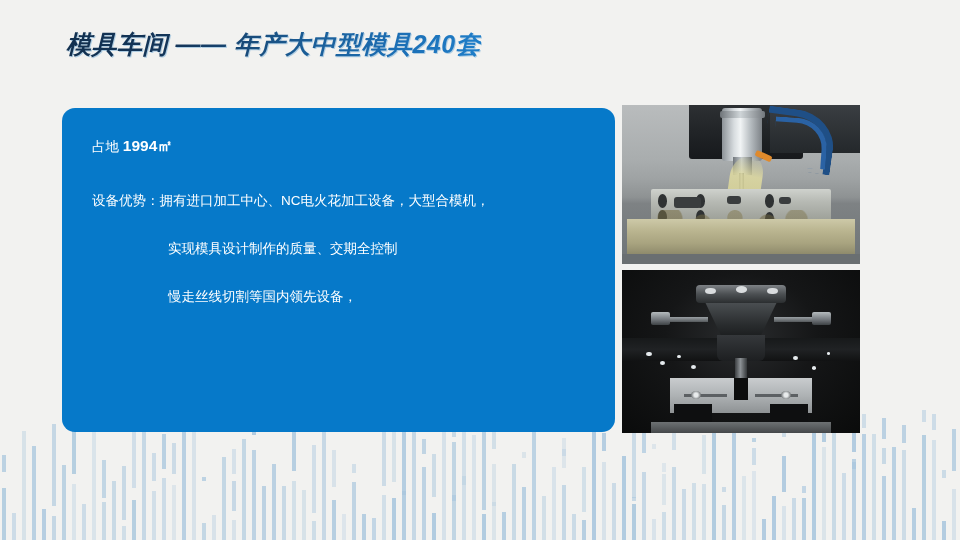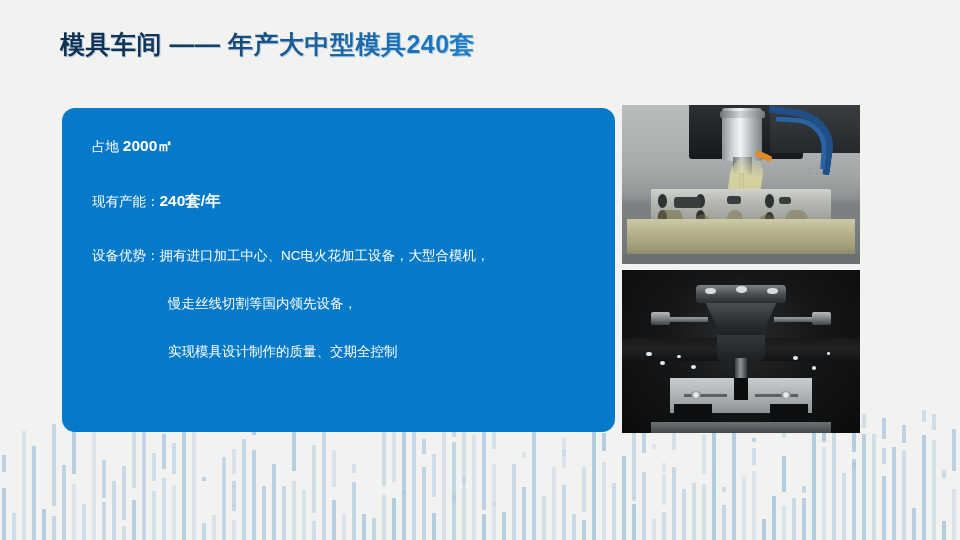--- a/index.html
+++ b/index.html
@@ -30,23 +30,24 @@
     position: absolute;
     bottom: 0;
     width: 4px;
     background: #a8c6dd;
     border-radius: 0;
   }
 
   
   #title-wrap {
     position: absolute;
-    left: 60px;
+    left: 66px;
     top: 27px;
     height: 34px;
+    font-style: italic;
   }
   #slide-title {
     font-size: 25px;
     font-weight: bold;
     letter-spacing: 0.5px;
     white-space: nowrap;
     line-height: 34px;
     background: linear-gradient(100deg, #12304f 0%, #14365a 28%, #1b5d96 58%, #1c6fb5 80%, #1f7ec9 100%);
     -webkit-background-clip: text;
     background-clip: text;
@@ -488,37 +489,34 @@
       <div class="bar" style="left: 952px; width: 4px; height: 42px; bottom: 69px; opacity: 0.74;"></div>
     </div>
 
   <div id="title-wrap">
     <div id="slide-title">模具车间 —— 年产大中型模具240套</div>
   </div>
 
   <div id="info-panel">
 
     <div class="line spaced-1">
-      <span>占地 </span><span class="em">2000㎡</span>
-    </div>
-
-    <div class="line spaced-2">
-      <span>现有产能：</span><span class="em">240套/年</span>
-    </div>
+      <span>占地 </span><span class="em">1994㎡</span>
+    </div>
+
 
     <div class="line spaced-3">
       <span>设备优势：拥有进口加工中心、NC电火花加工设备，大型合模机，</span>
     </div>
 
+    <div class="line cont2">
+      <span>实现模具设计制作的质量、交期全控制</span>
+    </div>
+
     <div class="line cont">
       <span>慢走丝线切割等国内领先设备，</span>
-    </div>
-
-    <div class="line cont2">
-      <span>实现模具设计制作的质量、交期全控制</span>
     </div>
 
 
   </div>
 
   <div class="photo" id="photo-cnc-mill">
     <div class="scene">
       <div class="mill-bg"></div>
       <div class="mill-housing"></div>
       <div class="mill-housing2"></div>

